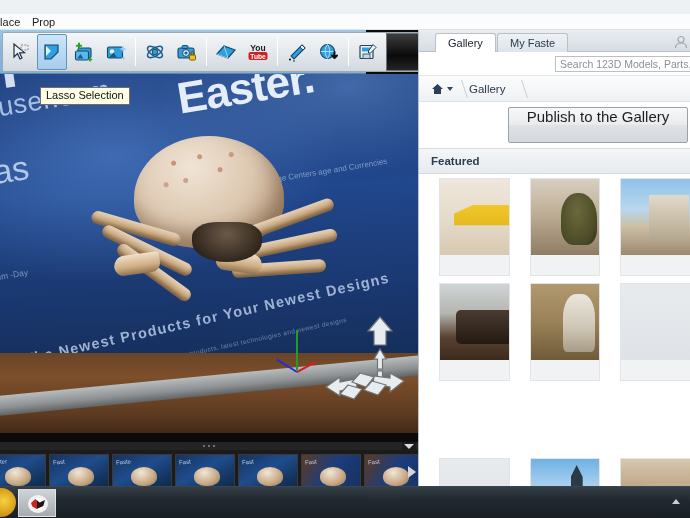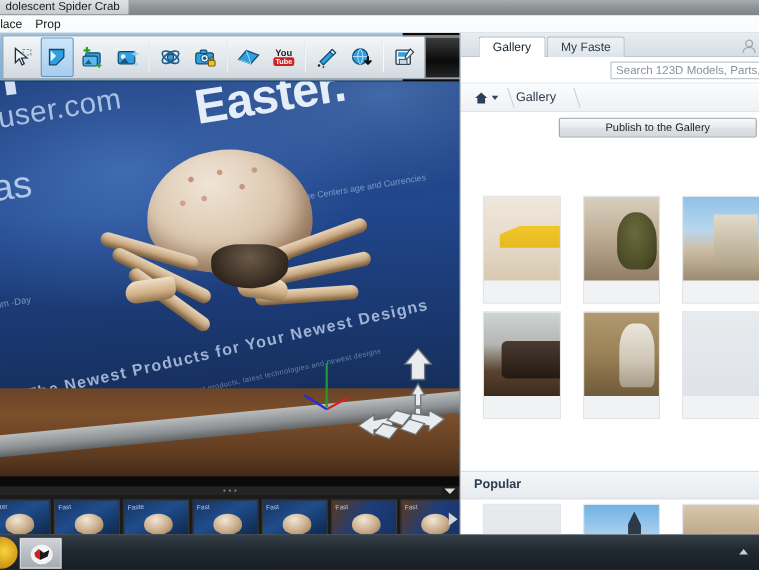--- a/index.html
+++ b/index.html
@@ -335,24 +335,24 @@
   #bc-gallery-label {
     position: absolute; left: 50px; top: 5px; font-size: 11.5px;
     color: #2b3a4b; line-height: 16px;
   }
 
   #publish-row {
     position: absolute; left: 0; top: 72px; width: 272px; height: 28px;
     background: #fff;
   }
   #publish-btn {
-    position: absolute; left: 89px; top: 5px; width: 180px; height: 18px;
+    position: absolute; left: 89px; top: 5px; width: 180px; height: 36px;
     background: linear-gradient(180deg,#f7f8f9 0%, #e9ebed 48%, #dfe2e5 52%, #d4d8dc 100%);
     border: 1px solid #9aa2a9; border-radius: 2px;
-    font-size: 10px; color: #1f1f1f; text-align: center; line-height: 17px;
+    font-size: 15px; color: #1f1f1f; text-align: center; line-height: 17px;
   }
 
   .section-header {
     position: absolute; left: 0; width: 272px; height: 26px;
     background: linear-gradient(180deg,#f4f6f8,#e7ebef);
     border-top: 1px solid #d6dbe0; border-bottom: 1px solid #d6dbe0;
     font-size: 11.5px; font-weight: bold; color: #2b3d52;
     line-height: 25px; padding-left: 12px;
   }
   #featured-header { top: 118px; }
@@ -463,23 +463,20 @@
     border-bottom: 5px solid #c9ced2; border-left:4px solid transparent; border-right:4px solid transparent;
   }
 </style>
 </head>
 <body>
 
 <div id="desktop"></div>
 
 <div id="app-window">
 
-  <div id="title-bar">
-    <div class="tb-tab">dolescent Spider Crab</div>
-  </div>
 
   <div id="menu-bar">
     <div class="menu-item" id="menu-marketplace">place</div>
     <div class="menu-item" id="menu-help">Prop</div>
   </div>
 
   <div id="editor-pane">
 
     <div id="toolbar">
       <div id="tool-strip">
@@ -583,20 +580,21 @@
             <rect x="5" y="5.5" width="9" height="4" fill="#2f9fe0"></rect>
             <rect x="6" y="12" width="7" height="4.5" fill="#c8d6e2" stroke="#2b3f52" stroke-width=".8"></rect>
             <path d="M16 2.5 L19 5.5 L13.5 11 L11.5 11 L11.5 9 Z" fill="#f0f4f7" stroke="#2b3f52" stroke-width="1"></path>
           </svg>
         </div>
 
         <div class="tool-black"></div>
       </div>
     </div>
 
+    <div id="lasso-tooltip">Lasso Selection</div>
 
     <div id="viewport">
 
       <div id="poster">
         <div class="poster-text" id="pt-big1">IVI</div>
         <div class="poster-text" id="pt-mouser">mouser.com</div>
         <div class="poster-text" id="pt-easter">Easter.</div>
         <div class="poster-text" id="pt-ithas">lt Has</div>
         <div class="poster-text" id="pt-col1">ering Supplies
 owledge Centers
@@ -716,20 +714,21 @@
       </div>
       <div class="bc-sep" id="bc-sep1"></div>
       <div id="bc-gallery-label">Gallery</div>
       <div class="bc-sep" id="bc-sep2"></div>
     </div>
 
     <div id="publish-row">
       <div id="publish-btn">Publish to the Gallery</div>
     </div>
 
+    <div class="section-header" id="featured-header">Featured</div>
 
     <div class="card-row" id="featured-row1">
       <div class="card">
           <div class="card-img art-truck"></div>
         </div>
       <div class="card">
           <div class="card-img art-dino"></div>
         </div>
       <div class="card">
           <div class="card-img art-building"></div>
@@ -741,21 +740,20 @@
           <div class="card-img art-couch"></div>
         </div>
       <div class="card">
           <div class="card-img art-bust"></div>
         </div>
       <div class="card">
           <div class="card-img art-blank"></div>
         </div>
     </div>
 
-    <div class="section-header" id="popular-header">Popular</div>
 
     <div class="card-row" id="popular-row1">
       <div class="card">
           <div class="card-img art-blank"></div>
         </div>
       <div class="card">
           <div class="card-img art-church"></div>
         </div>
       <div class="card">
           <div class="card-img art-desert"></div>

